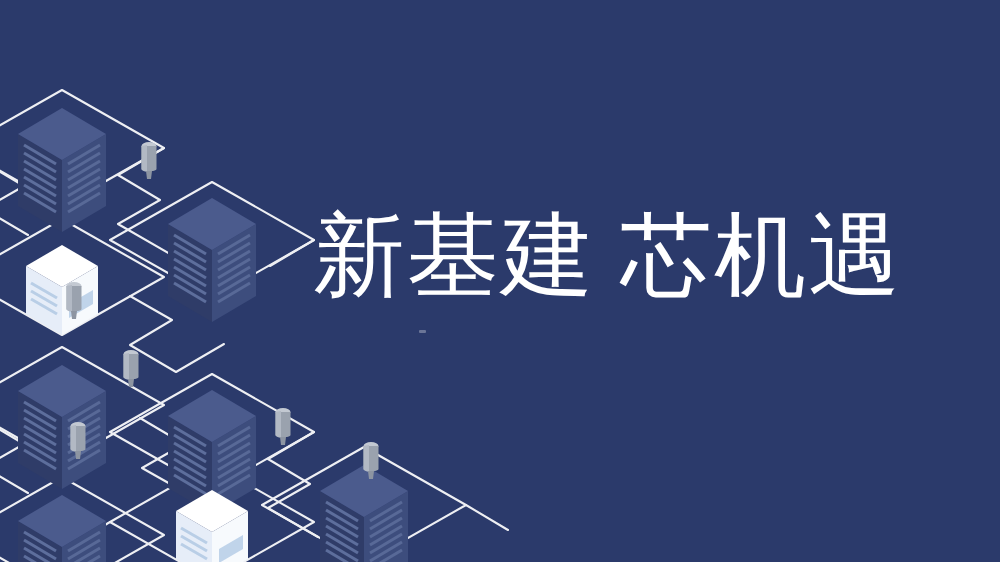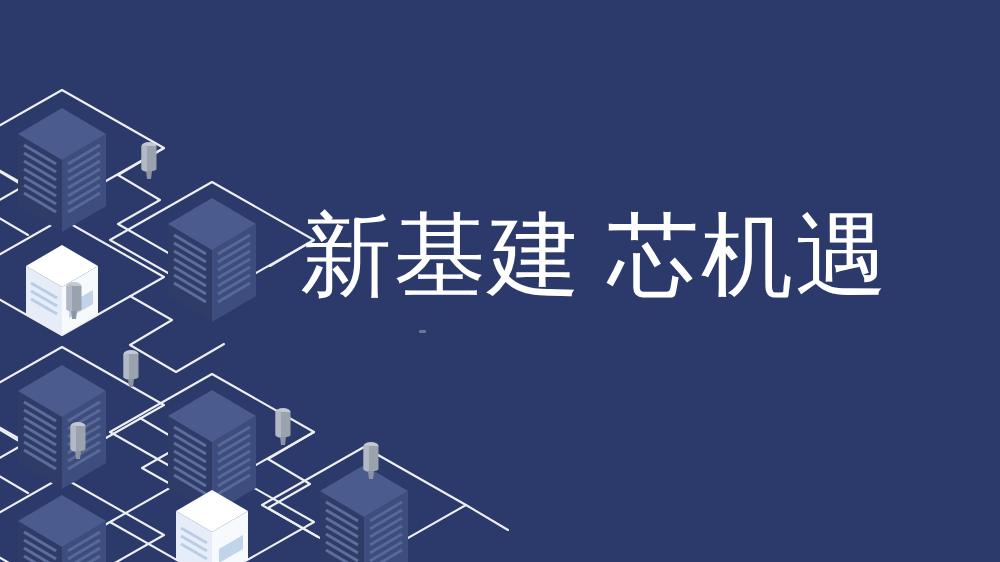--- a/index.html
+++ b/index.html
@@ -37,21 +37,21 @@
     justify-content: flex-start;
   }
   #slide-title {
     color: #ffffff;
     font-family: "Liberation Serif", "DejaVu Serif", serif;
     font-size: 92px;
     line-height: 1.05;
     font-weight: 400;
     letter-spacing: 2px;
     white-space: nowrap;
-    margin: 0;
+    margin: 13px;
     text-rendering: geometricPrecision;
   }
   #subtitle-mark {
     position: absolute;
     left: 419px;
     top: 330px;
     width: 7px;
     height: 3px;
     background: rgba(255,255,255,0.30);
     border-radius: 1px;

